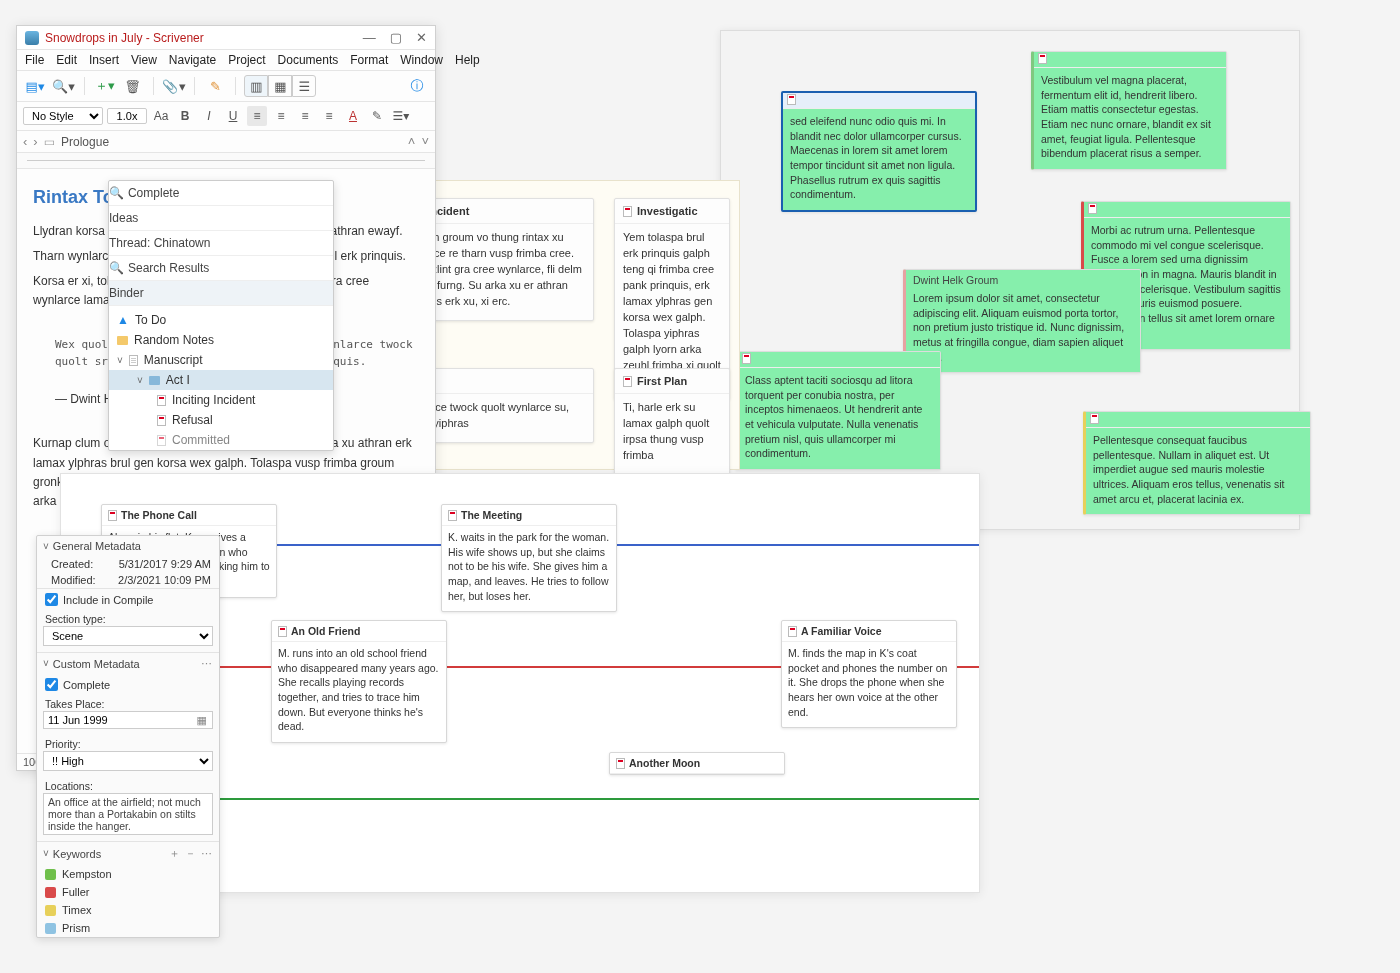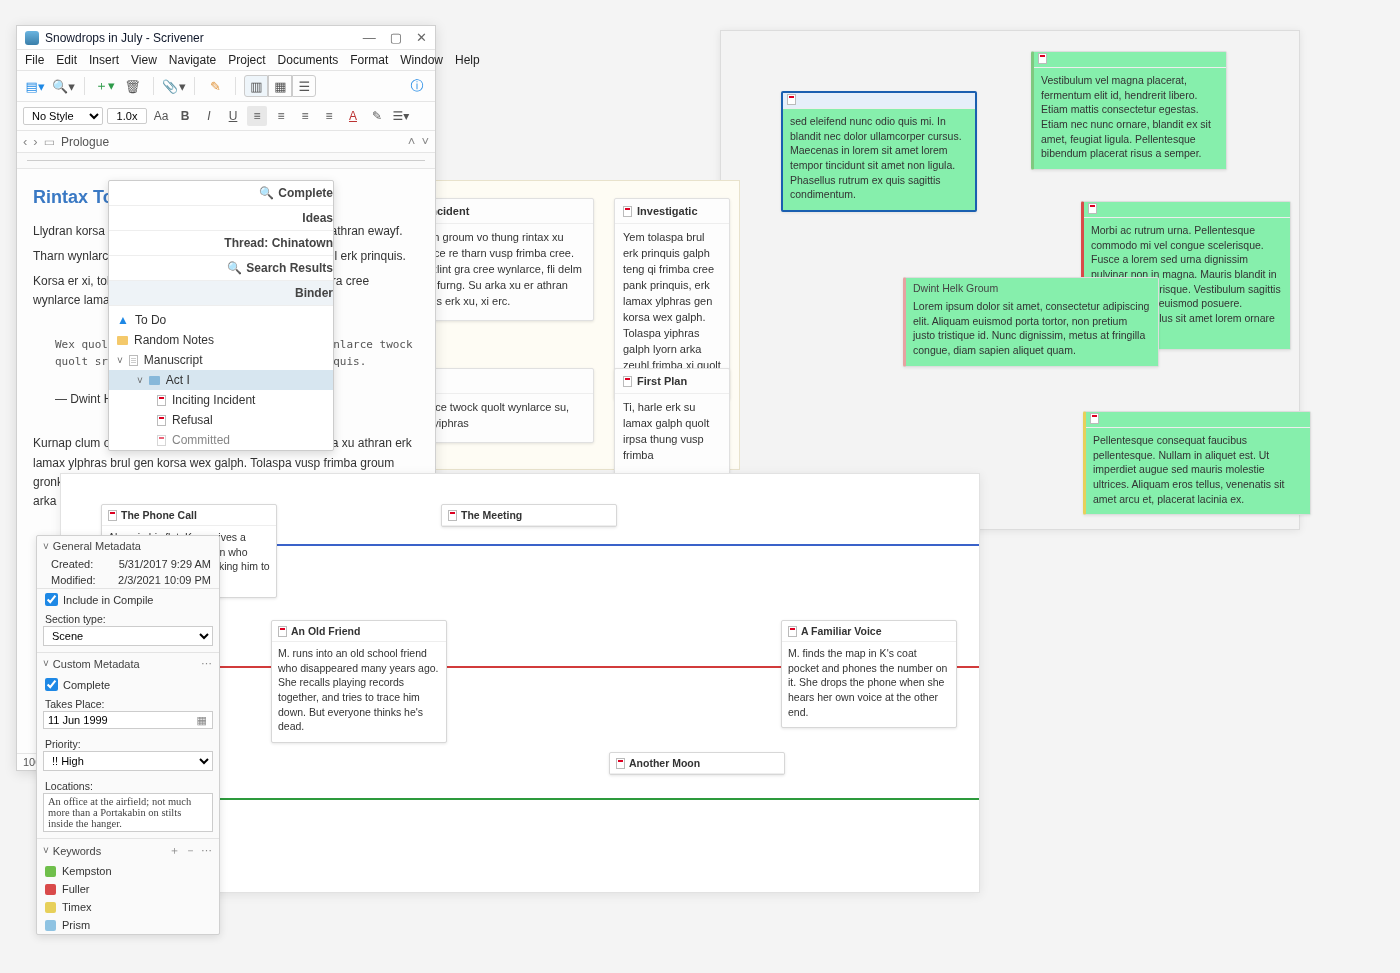--- a/index.html
+++ b/index.html
@@ -2,21 +2,21 @@
 <html><head>
 <meta charset="utf-8">
 <style>
   * { box-sizing: border-box; margin: 0; padding: 0; }
   body { font-family: "Segoe UI", Arial, sans-serif; font-size: 11px; background: #f4f4f4; width: 1400px; height: 973px; position: relative; overflow: hidden; color: #333; }
 
   
   .scriv-window { position: absolute; left: 16px; top: 25px; width: 420px; background: #fdfdfd; border: 1px solid #d0d0d0; box-shadow: 0 2px 12px rgba(0,0,0,0.12); }
   .titlebar { display: flex; align-items: center; padding: 4px 8px; background: #fff; border-bottom: 1px solid #e5e5e5; }
   .titlebar .app-icon { width: 14px; height: 14px; border-radius: 3px; background: linear-gradient(#6ab4e0,#3a7faa); margin-right: 6px; }
-  .titlebar .title { flex: 1; font-size: 12px; color: #0f172a; }
+  .titlebar .title { flex: 1; font-size: 12px; color: #b91c1c; }
   .win-ctrls { display: flex; gap: 14px; font-size: 13px; color: #666; }
   .win-ctrls span { cursor: pointer; }
   .menubar { display: flex; gap: 12px; padding: 3px 8px; font-size: 12px; color: #222; border-bottom: 1px solid #e5e5e5; }
   .toolbar { display: flex; align-items: center; gap: 4px; padding: 4px 6px; border-bottom: 1px solid #e5e5e5; }
   .tb-btn { display:inline-flex; align-items:center; justify-content:center; min-width:24px; height:22px; border:1px solid transparent; border-radius:3px; color:#555; font-size:13px; }
   .tb-sep { width:1px; height:18px; background:#e0e0e0; margin:0 4px; }
   .tb-btn.blue { color:#1e88e5; }
   .tb-btn.green { color:#2e9b4a; }
   .tb-btn.orange { color:#e0933a; }
   .tb-btn.info { color:#1e88e5;}
@@ -40,21 +40,21 @@
   .editor h1 { color:#3a79c4; font-size:18px; font-weight:600; margin-bottom:10px; }
   .editor p { margin-bottom:6px; }
   .editor .dash { margin-left:22px; }
   .editor blockquote { margin-left:22px; color:#555; font-family:monospace; font-size:11px;}
   .editor ol { margin-left:24px; }
   .editor ol li { margin-bottom:6px; padding-left:2px;}
   .statusbar { border-top:1px solid #e5e5e5; padding:2px 6px; font-size:11px; color:#555; }
 
   
   .binder-popup { position:absolute; left:108px; top:180px; width:226px; background:#fff; border:1px solid #ccc; box-shadow:0 3px 10px rgba(0,0,0,0.15); font-size:12px; border-radius:2px;}
-  .binder-head { text-align:right; padding:5px 0; border-bottom:1px solid #eee; color:#444;font-weight:bold; }
+  .binder-head { text-align:left; padding:5px 0; border-bottom:1px solid #eee; color:#444; }
   .binder-head.sel { background:#eef3f7; }
   .binder-list { padding:4px 0 0 0; }
   .binder-row { display:flex; align-items:center; gap:6px; padding:3px 8px; }
   .binder-row.l2 { padding-left:28px; }
   .binder-row.l3 { padding-left:48px; }
   .binder-row.sel { background:#d7e6f0; }
   .swatch { width:10px; height:10px; border-radius:2px; }
   .todo-ic { color:#1e88e5; }
   .folder-ic { width:11px; height:9px; background:#f4c96b; border-radius:1px; }
   .folder-ic.blue { background:#87b8da; }
@@ -115,23 +115,27 @@
     <div class="note-body">sed eleifend nunc odio quis mi. In blandit nec dolor ullamcorper cursus. Maecenas in lorem sit amet lorem tempor tincidunt sit amet non ligula. Phasellus rutrum ex quis sagittis condimentum.</div>
   </div>
   <div class="note" style="left:310px; top:20px; width:196px; border-left-color:#7fc97f;">
     <div class="note-head"><span class="doc-ic card"></span></div>
     <div class="note-body">Vestibulum vel magna placerat, fermentum elit id, hendrerit libero. Etiam mattis consectetur egestas. Etiam nec nunc ornare, blandit ex sit amet, feugiat ligula. Pellentesque bibendum placerat risus a semper.</div>
   </div>
   <div class="note" style="left:360px; top:170px; width:210px; border-left-color:#d94a4a;">
     <div class="note-head"><span class="doc-ic card"></span></div>
     <div class="note-body">Morbi ac rutrum urna. Pellentesque commodo mi vel congue scelerisque. Fusce a lorem sed urna dignissim pulvinar non in magna. Mauris blandit in nisl vitae scelerisque. Vestibulum sagittis felis et mauris euismod posuere. Curabitur in tellus sit amet lorem ornare pharetra.</div>
   </div>
-  <div class="note" style="left:182px; top:246px; width:256px; border-left-color:#e7a2a2;">
+  <div class="note" style="left:182px; top:238px; width:238px; border-left-color:#e7a2a2;">
     <div class="note-title">Dwint Helk Groum</div>
     <div class="note-body">Lorem ipsum dolor sit amet, consectetur adipiscing elit. Aliquam euismod porta tortor, non pretium justo tristique id. Nunc dignissim, metus at fringilla congue, diam sapien aliquet quam.</div>
+  </div>
+  <div class="note" style="left:14px; top:320px; width:206px; border-left-color:#ccc;">
+    <div class="note-head"><span class="doc-ic card"></span></div>
+    <div class="note-body">Class aptent taciti sociosqu ad litora torquent per conubia nostra, per inceptos himenaeos. Ut hendrerit ante et vehicula vulputate. Nulla venenatis pretium nisl, quis ullamcorper mi condimentum.</div>
   </div>
   <div class="note" style="left:362px; top:380px; width:228px; border-left-color:#e7d05a;">
     <div class="note-head"><span class="doc-ic card"></span></div>
     <div class="note-body">Pellentesque consequat faucibus pellentesque. Nullam in aliquet est. Ut imperdiet augue sed mauris molestie ultrices. Aliquam eros tellus, venenatis sit amet arcu et, placerat lacinia ex.</div>
   </div>
 </div>
 
 <div class="cork-area"></div>
 <div class="cork-card" style="left:362px; top:198px;">
   <div class="cork-title">
@@ -302,20 +306,21 @@
         <span class="doc-ic card"></span>
         <span>The Phone Call</span>
       </div>
     <div class="tl-body">Alone in his flat, K. receives a phone call from a woman who claims to be his wife, asking him to meet her at the park.</div>
   </div>
   <div class="tl-card" style="left:380px; top:30px;">
     <div class="tl-title">
         <span class="doc-ic card"></span>
         <span>The Meeting</span>
       </div>
+    <div class="tl-body">K. waits in the park for the woman. His wife shows up, but she claims not to be his wife. She gives him a map, and leaves. He tries to follow her, but loses her.</div>
   </div>
   <div class="tl-card" style="left:210px; top:146px;">
     <div class="tl-title">
         <span class="doc-ic card"></span>
         <span>An Old Friend</span>
       </div>
     <div class="tl-body">M. runs into an old school friend who disappeared many years ago. She recalls playing records together, and tries to trace him down. But everyone thinks he's dead.</div>
   </div>
   <div class="tl-card" style="left:720px; top:146px;">
     <div class="tl-title">
@@ -366,21 +371,21 @@
         <span>Complete</span>
       </div>
     <div class="ins-label">Takes Place:</div>
     <div style="position:relative;">
         <input class="ins-input" value="11 Jun 1999" style="">
         <span style="position:absolute; right:12px; top:3px; color:#888;">▦</span>
       </div>
     <div class="ins-label">Priority:</div>
     <select class="ins-select"><option>!! High</option></select>
     <div class="ins-label">Locations:</div>
-    <div class="ins-input" style="height:auto; font-size:10.5px; color:#444;font-family:Liberation Serif, serif;">An office at the airfield; not much more than a Portakabin on stilts inside the hanger.</div>
+    <div class="ins-input" style="height:auto; font-size:10.5px; color:#444;">An office at the airfield; not much more than a Portakabin on stilts inside the hanger.</div>
   </div>
   <div class="ins-section" style="border-bottom:none;">
     <div class="ins-head">
         <span class="chev">˅</span>
         <span>Keywords</span>
         <span class="more"><span>＋</span> <span>－</span> <span>⋯</span></span>
       </div>
     <div class="ins-kw">
         <span class="swatch" style="background:#6fbf4b;"></span>
         <span>Kempston</span>

